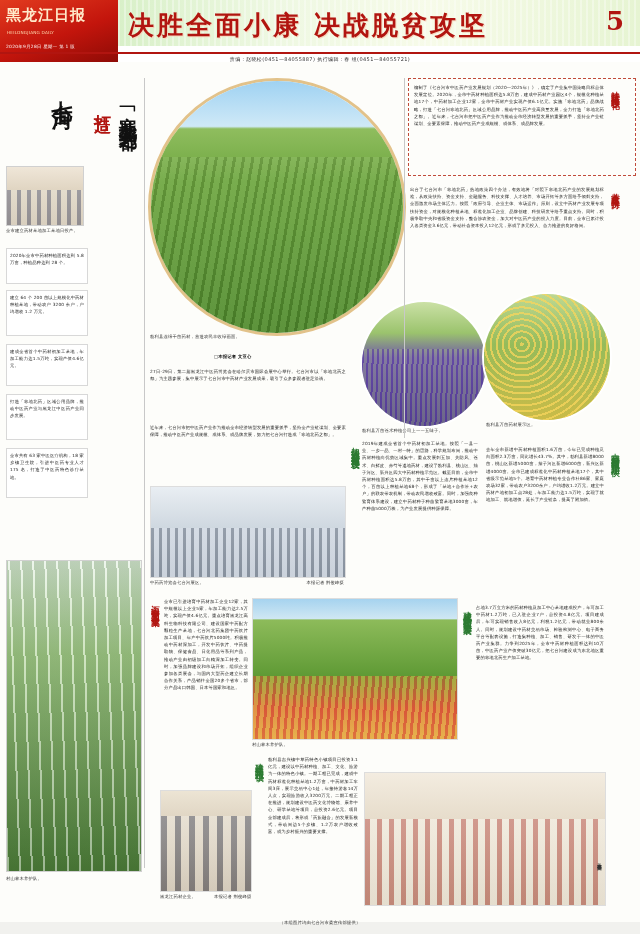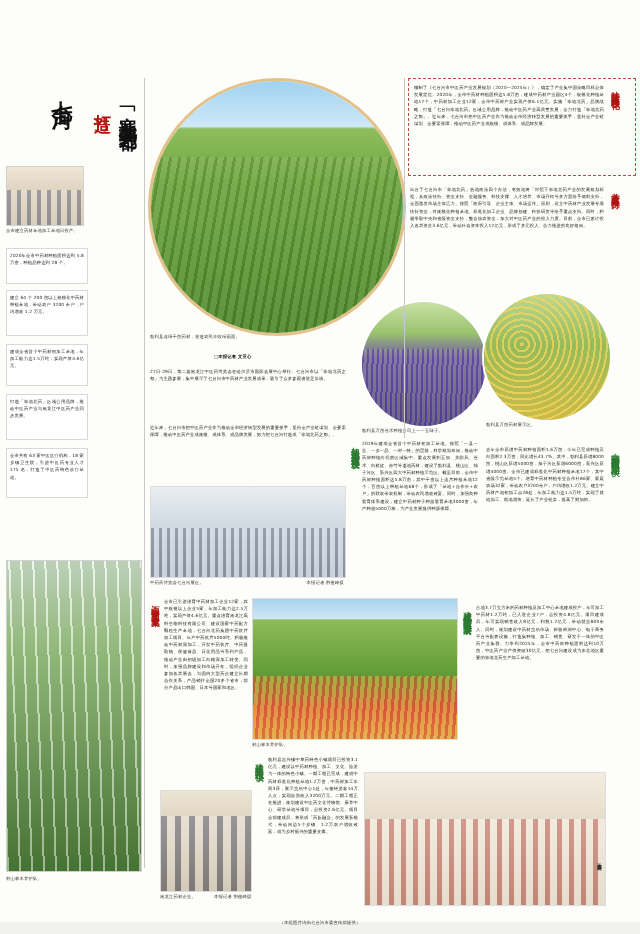--- a/index.html
+++ b/index.html
@@ -79,20 +79,32 @@
             writing-mode:vertical-rl;text-orientation:upright;
             font-family:"DejaVu Serif","Liberation Serif",serif;}
   .leftcard{position:absolute;border:1px solid #d8d8d8;background:#fff;}
   .footstrip{position:absolute;left:0;bottom:0;width:640px;height:12px;background:#f1f1ee;}
 </style>
 </head>
 <body>
 
 <div class="page">
 
+  <div class="masthead">
+    <div class="mh-left">
+      <div class="mh-logo">黑龙江日报</div>
+      <div class="mh-logo-sub">HEILONGJIANG DAILY</div>
+      <div class="mh-date">2020年9月28日 星期一 第 1 版</div>
+    </div>
+    <div class="mh-strip"></div>
+    <div class="mh-title">决胜全面小康 决战脱贫攻坚</div>
+    <div class="mh-pageno">5</div>
+    <div class="mh-rule"></div>
+    <div class="mh-contact">责编：赵晓松(0451—84055887)  执行编辑：春  组(0451—84055721)</div>
+  </div>
 
   <div class="vtitle" style="left:48px;top:84px;font-size:21px;font-weight:bold;color:#111;letter-spacing:4px;">七台河</div>
   <div class="vtitle" style="left:92px;top:100px;font-size:17px;font-weight:bold;color:#b11510;letter-spacing:3px;">打造</div>
   <div class="vtitle" style="left:116px;top:100px;font-size:18px;font-weight:bold;color:#111;letter-spacing:3px;">「寒地北药之都」</div>
 
   <div class="photo roundmask" style="left:148px;top:78px;width:252px;height:252px;border:3px solid #e2c28a;">
     <div class="ph-in field"></div>
   </div>
   <div class="caption" style="left:150px;top:334px;width:230px;">勃利县连绵千亩药材，营造农民丰收绿画面。</div>
 

